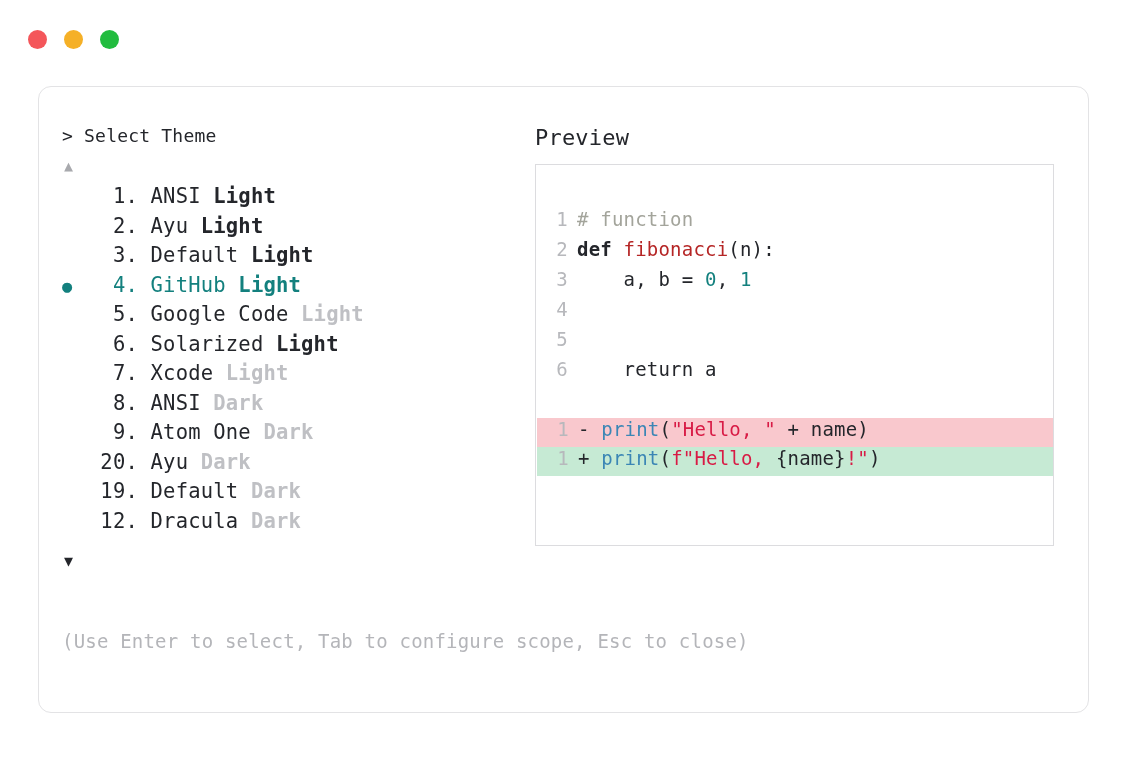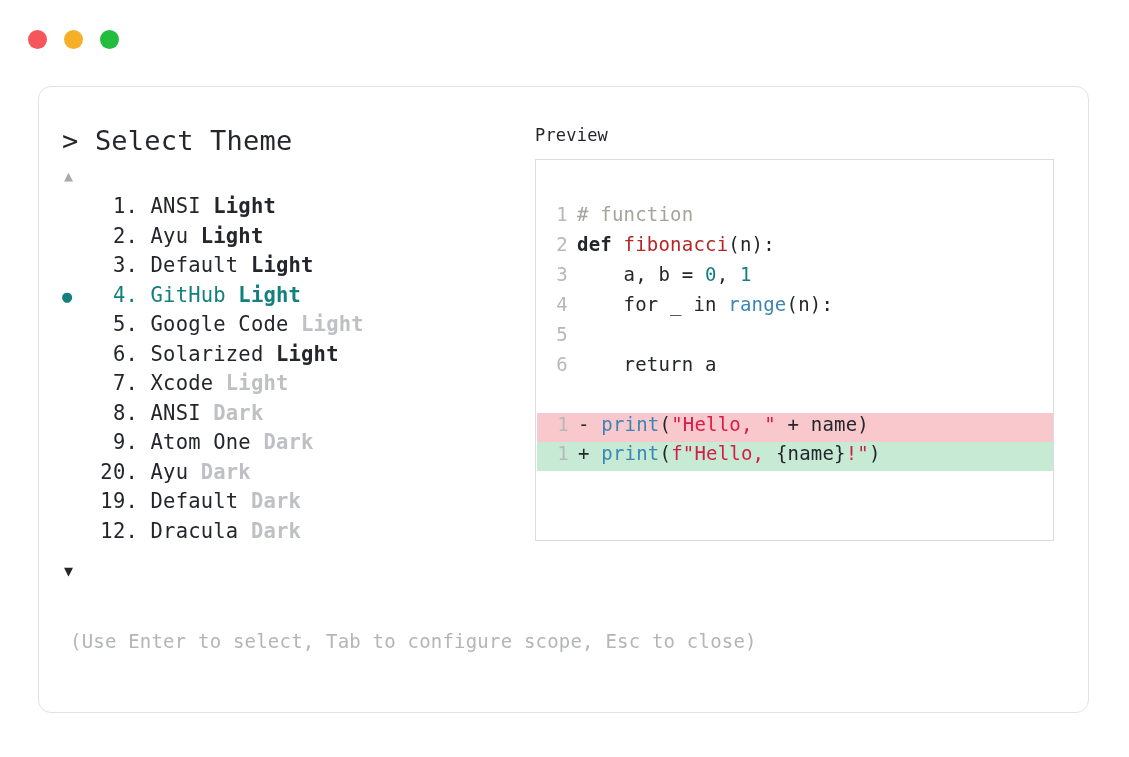--- a/index.html
+++ b/index.html
@@ -47,21 +47,21 @@
   }
 
   
   .left-col {
     position: absolute;
     left: 23px;
     top: 38px;
     width: 470px;
   }
   .prompt-line {
-    font-size: 27px;
+    font-size: 18px;
     color: #24262b;
     letter-spacing: 0.2px;
     white-space: pre;
   }
   .arrow {
     font-size: 15px;
     line-height: 1;
     margin-top: 13px;
     margin-left: 2px;
     height: 16px;
@@ -104,31 +104,30 @@
   .variant.dim { color: #bfc0c4; }
 
   .hint {
     position: absolute;
     left: 23px;
     top: 543px;
     font-size: 19px;
     color: #b4b5b9;
     letter-spacing: 0.2px;
     white-space: pre;
-    margin-left: 8px;
   }
 
   
   .right-col {
     position: absolute;
     left: 496px;
     top: 38px;
   }
   .preview-label {
-    font-size: 17px;
+    font-size: 22px;
     color: #24262b;
     letter-spacing: 0.2px;
   }
   .preview-panel {
     margin-top: 14px;
     width: 519px;
     height: 382px;
     box-sizing: border-box;
     border: 1px solid #dcdcdf;
     background: #ffffff;
@@ -216,21 +215,21 @@
   <div class="hint">(Use Enter to select, Tab to configure scope, Esc to close)</div>
 
   <div class="right-col">
     <div class="preview-label">Preview</div>
 
     <div class="preview-panel">
       <div class="code-area" id="code-area">
           <div class="code-line"><span class="gutter">1</span><span class="code-text"><span class="tok-comment"># function</span></span></div>
           <div class="code-line"><span class="gutter">2</span><span class="code-text"><span class="tok-keyword">def </span><span class="tok-func">fibonacci</span><span class="tok-plain">(n):</span></span></div>
           <div class="code-line"><span class="gutter">3</span><span class="code-text"><span class="tok-plain">    a, b = </span><span class="tok-number">0</span><span class="tok-plain">, </span><span class="tok-number">1</span></span></div>
-          <div class="code-line"><span class="gutter">4</span><span class="code-text"><span class="tok-plain">    for _ in </span><span class="tok-builtin">range</span><span class="tok-plain">(n):</span></span></div>
+          <div class="code-line"><span class="gutter">4</span></div>
           <div class="code-line"><span class="gutter">5</span></div>
           <div class="code-line"><span class="gutter">6</span><span class="code-text"><span class="tok-plain">    return a</span></span></div>
           <div class="diff-block">
             <div class="code-line diff diff-del"><span class="gutter">1</span><span class="diff-sign">- </span><span class="diff-body"><span class="tok-call">print</span><span class="tok-plain">(</span><span class="tok-string">"Hello, "</span><span class="tok-plain"> + name)</span></span></div>
             <div class="code-line diff diff-add"><span class="gutter">1</span><span class="diff-sign">+ </span><span class="diff-body"><span class="tok-call">print</span><span class="tok-plain">(</span><span class="tok-string">f"Hello, </span><span class="tok-plain">{name}</span><span class="tok-string">!"</span><span class="tok-plain">)</span></span></div>
           </div>
         </div>
     </div>
   </div>
 

